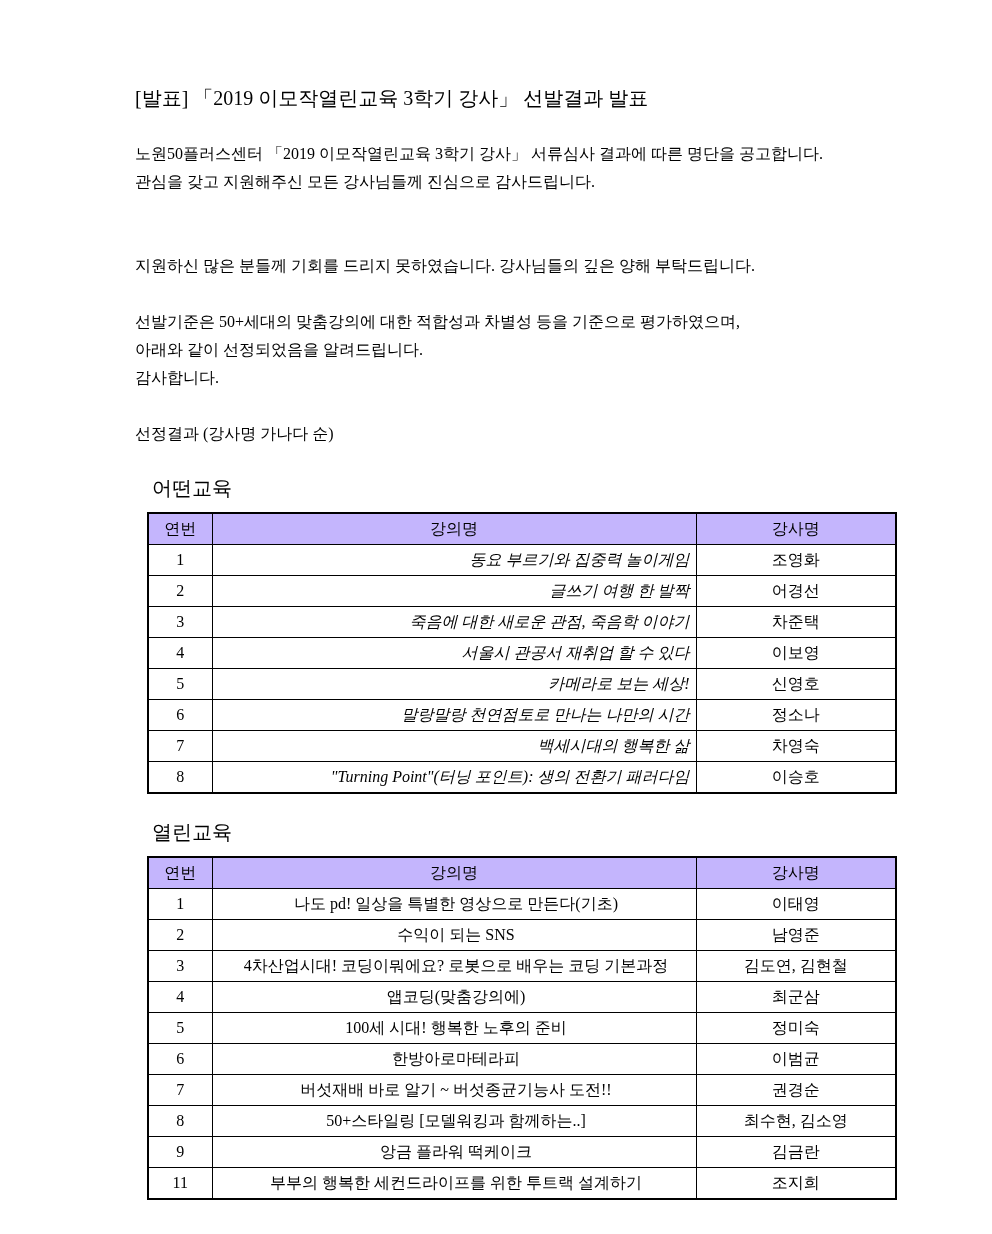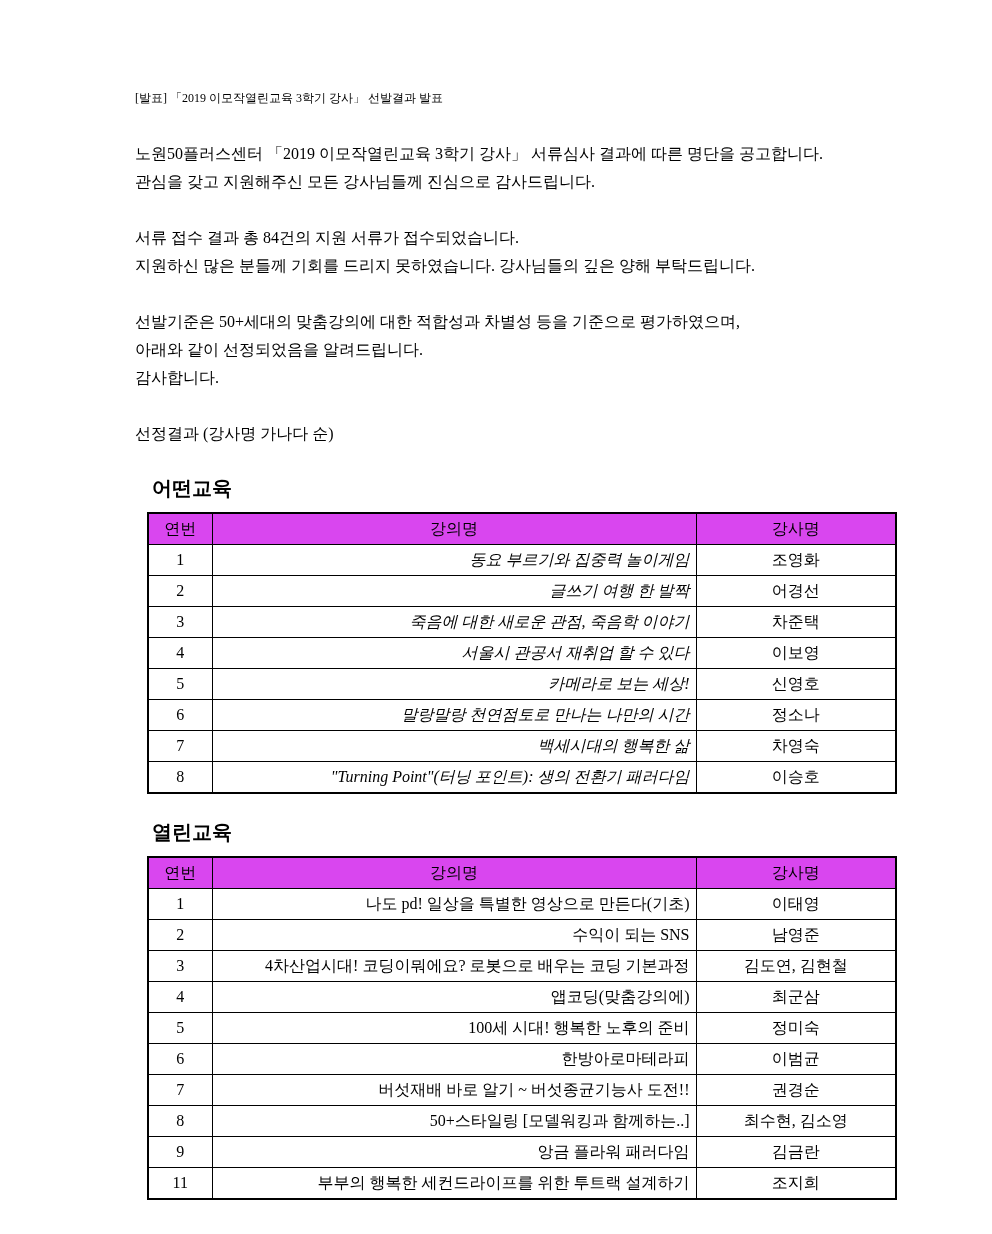--- a/index.html
+++ b/index.html
@@ -9,32 +9,32 @@
     color: #000000;
     -webkit-font-smoothing: none;
   }
   .page {
     box-sizing: border-box;
     width: 992px; min-height: 1234px;
     padding: 84px 90px 20px 135px;
     background: #ffffff;
   }
   .doc-title {
-    font-size: 12px; line-height: 28px;
+    font-size: 20px; line-height: 28px;
     margin: 0 0 28px 0;
     white-space: nowrap;
   }
   p.para {
     font-size: 16px; line-height: 28px;
     margin: 16px 0 28px 0;
     white-space: nowrap;
   }
   .section { margin-left: 12px; }
   .section-heading {
-    font-size: 20px; font-weight: bold;
+    font-size: 20px; font-weight: normal;
     line-height: 24px;
     margin: 26px 0 12px 5px;
   }
   .section + .section .section-heading { }
   table.results {
     border-collapse: collapse;
     table-layout: fixed;
     width: 748px;
     border: 2px solid #000000;
   }
@@ -42,36 +42,36 @@
     border: 1px solid #000000;
     height: 30px;
     font-size: 16px;
     font-weight: normal;
     padding: 0 6px;
     overflow: hidden;
     white-space: nowrap;
     text-align: center;
     vertical-align: middle;
   }
-  table.results th { background: #d946ef; }
+  table.results th { background: #c4b5fd; }
   col.c-no { width: 64px; }
   col.c-course { width: 484px; }
   col.c-instructor { width: 200px; }
-  table.results.course-left td.cell-course { text-align: right; padding-left: 10px; }
+  table.results.course-left td.cell-course { text-align: center; padding-left: 10px; }
   table.results.course-center td.cell-course { text-align: right; font-style: italic; }
 </style>
 </head>
 <body>
 
 <div class="page">
   <div class="doc-title">[발표] 「2019 이모작열린교육 3학기 강사」  선발결과 발표</div>
 
   <div id="paragraphs">
       <p class="para"><span>노원50플러스센터 「2019 이모작열린교육 3학기 강사」 서류심사 결과에 따른 명단을 공고합니다.</span><br><span>관심을 갖고 지원해주신 모든 강사님들께 진심으로 감사드립니다.</span></p>
-      <p class="para"><span>서류 접수 결과 총 84건의 지원 서류가 접수되었습니다.</span><br><span>지원하신 많은 분들께 기회를 드리지 못하였습니다. 강사님들의 깊은 양해 부탁드립니다.</span></p>
+      <p class="para"><br><span>지원하신 많은 분들께 기회를 드리지 못하였습니다. 강사님들의 깊은 양해 부탁드립니다.</span></p>
       <p class="para"><span>선발기준은 50+세대의 맞춤강의에 대한 적합성과 차별성 등을 기준으로 평가하였으며,</span><br><span>아래와 같이 선정되었음을 알려드립니다.</span><br><span>감사합니다.</span></p>
       <p class="para"><span>선정결과 (강사명 가나다 순)</span></p>
     </div>
 
   <div id="sections">
       <section class="section">
         <div class="section-heading">어떤교육</div>
         <table class="results course-center">
           <colgroup>
             <col class="c-no">
@@ -180,21 +180,21 @@
               <td class="cell-course">버섯재배 바로 알기 ~ 버섯종균기능사 도전!!</td>
               <td class="cell-instructor">권경순</td>
             </tr>
             <tr>
               <td class="cell-no">8</td>
               <td class="cell-course">50+스타일링 [모델워킹과 함께하는..]</td>
               <td class="cell-instructor">최수현, 김소영</td>
             </tr>
             <tr>
               <td class="cell-no">9</td>
-              <td class="cell-course">앙금 플라워 패러다임</td>
+              <td class="cell-course">앙금 플라워 떡케이크</td>
               <td class="cell-instructor">김금란</td>
             </tr>
             <tr>
               <td class="cell-no">11</td>
               <td class="cell-course">부부의 행복한 세컨드라이프를 위한 투트랙 설계하기</td>
               <td class="cell-instructor">조지희</td>
             </tr>
           </tbody>
         </table>
       </section>

